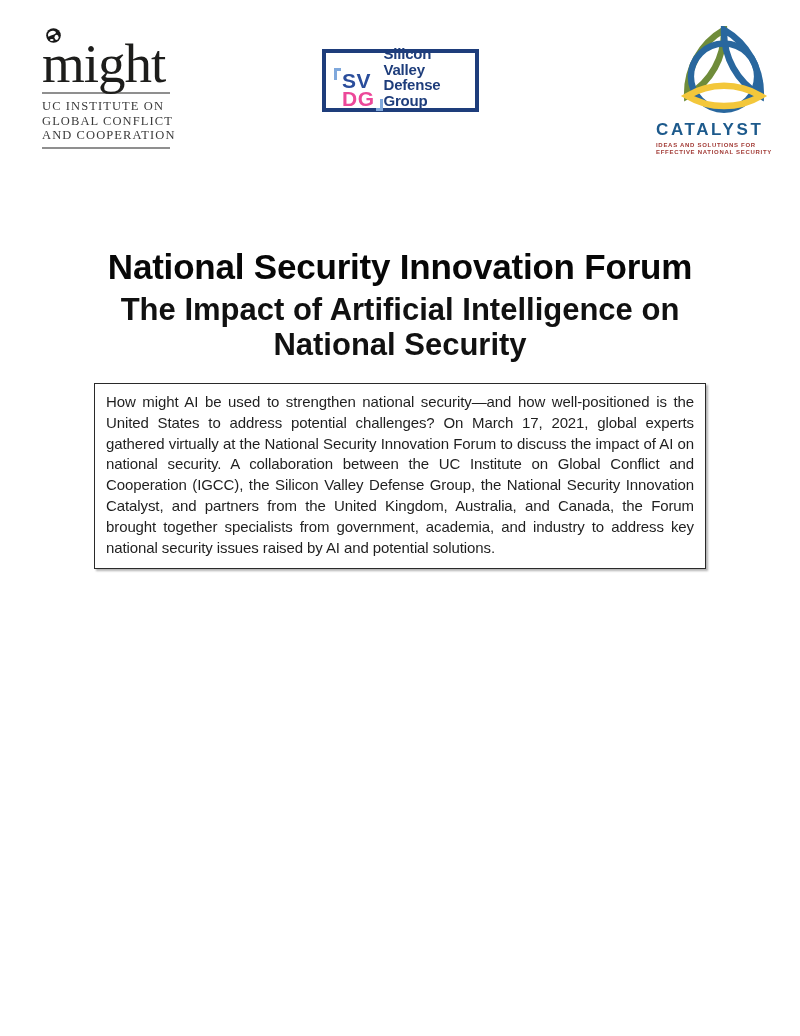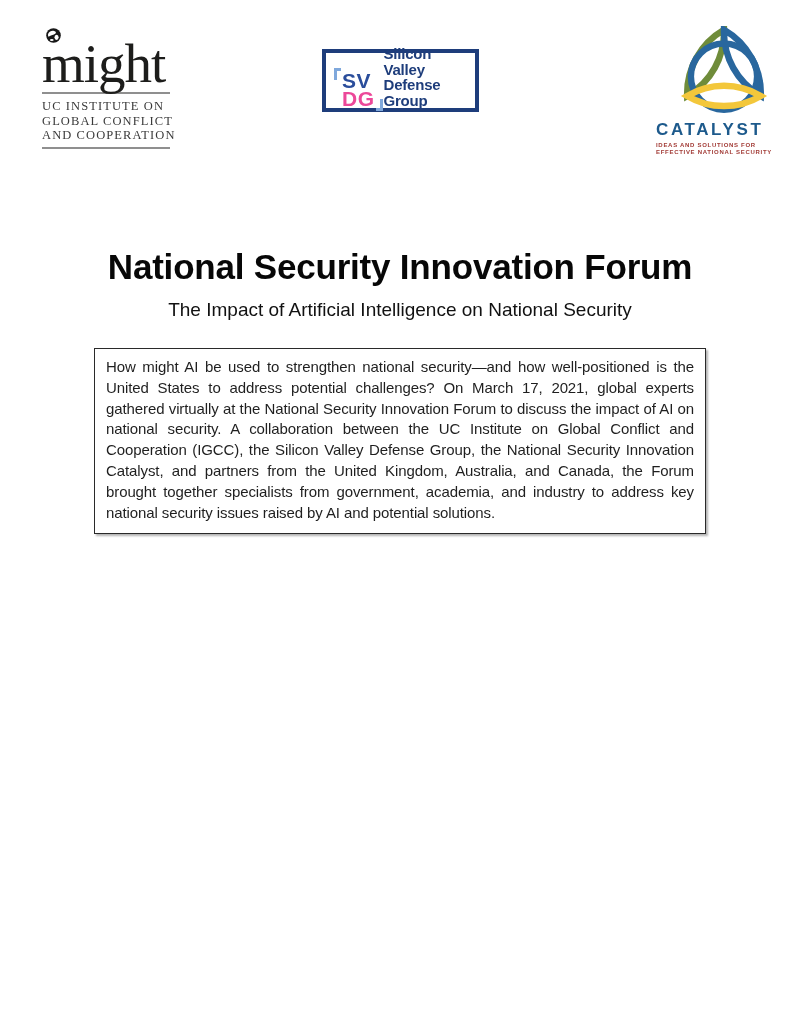--- a/index.html
+++ b/index.html
@@ -64,21 +64,21 @@
     letter-spacing: 0.7px; line-height: 7px; margin-top: 2px; white-space: nowrap;
   }
 
   
   .content { position: absolute; left: 0; top: 250px; width: 800px; text-align: center; }
   .doc-title {
     font-size: 35px; font-weight: 700; color: #070707;
     line-height: 34px; letter-spacing: -0.2px;
   }
   .doc-subtitle {
-    font-size: 19px; font-weight: 400; color: #111111;
+    font-size: 31px; font-weight: 700; color: #111111;
     line-height: 35px; max-width: 600px; margin: 8px auto 0;
   }
   .abstract-box {
     width: 612px; margin: 21px auto 0;
     border: 1px solid #2a2a2a;
     box-shadow: 2px 2px 2px rgba(0,0,0,0.30);
     padding: 8px 11px 10px 11px;
     text-align: justify;
   }
   .abstract-text {

